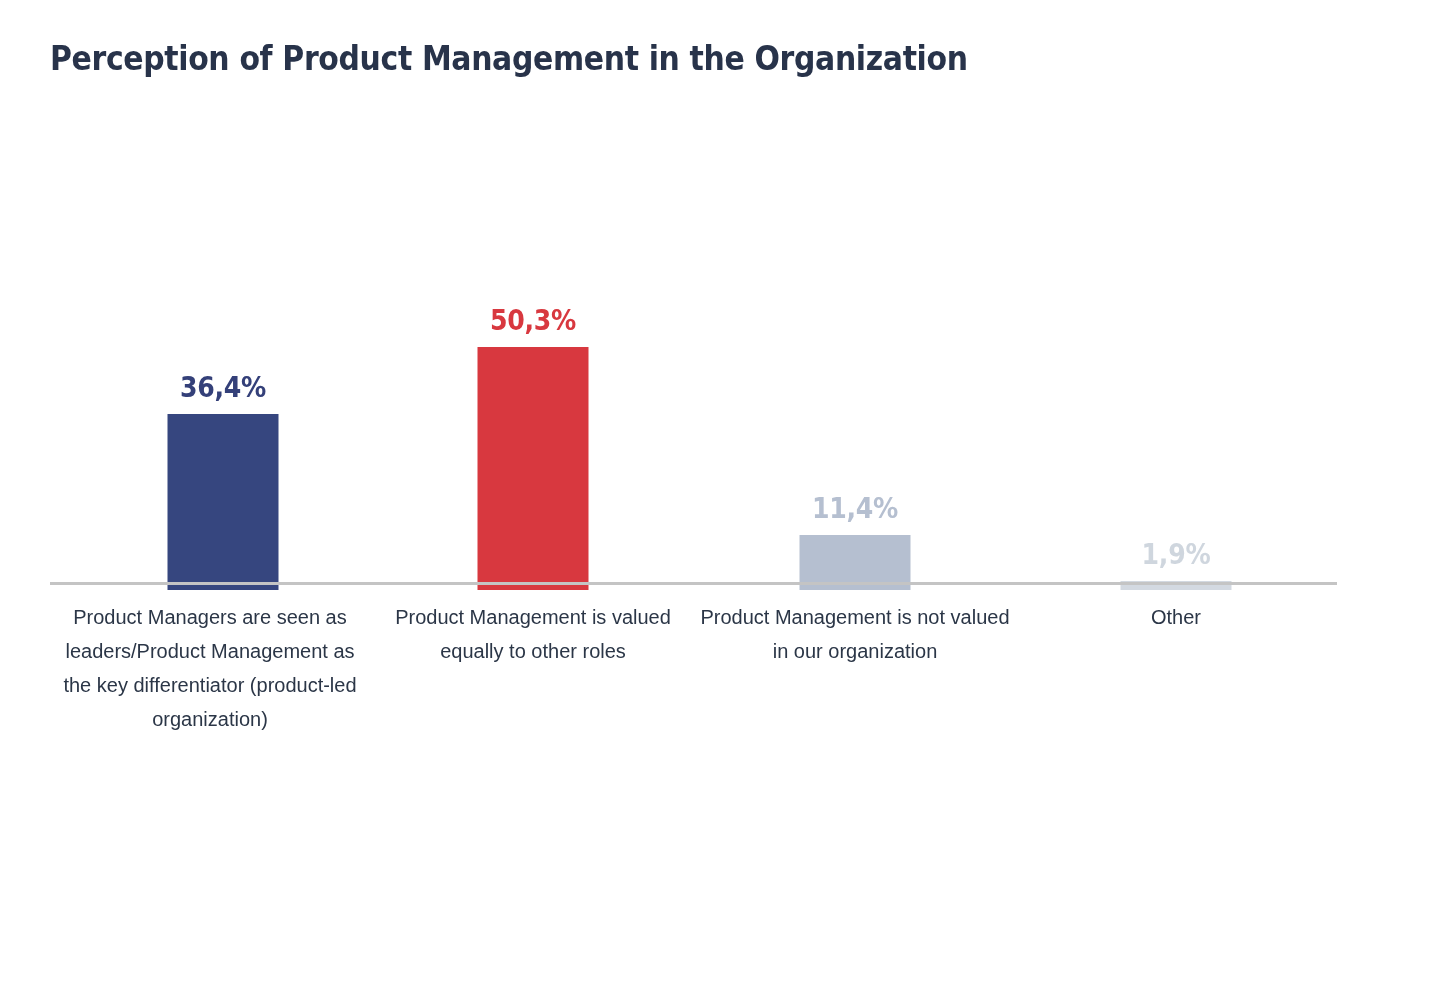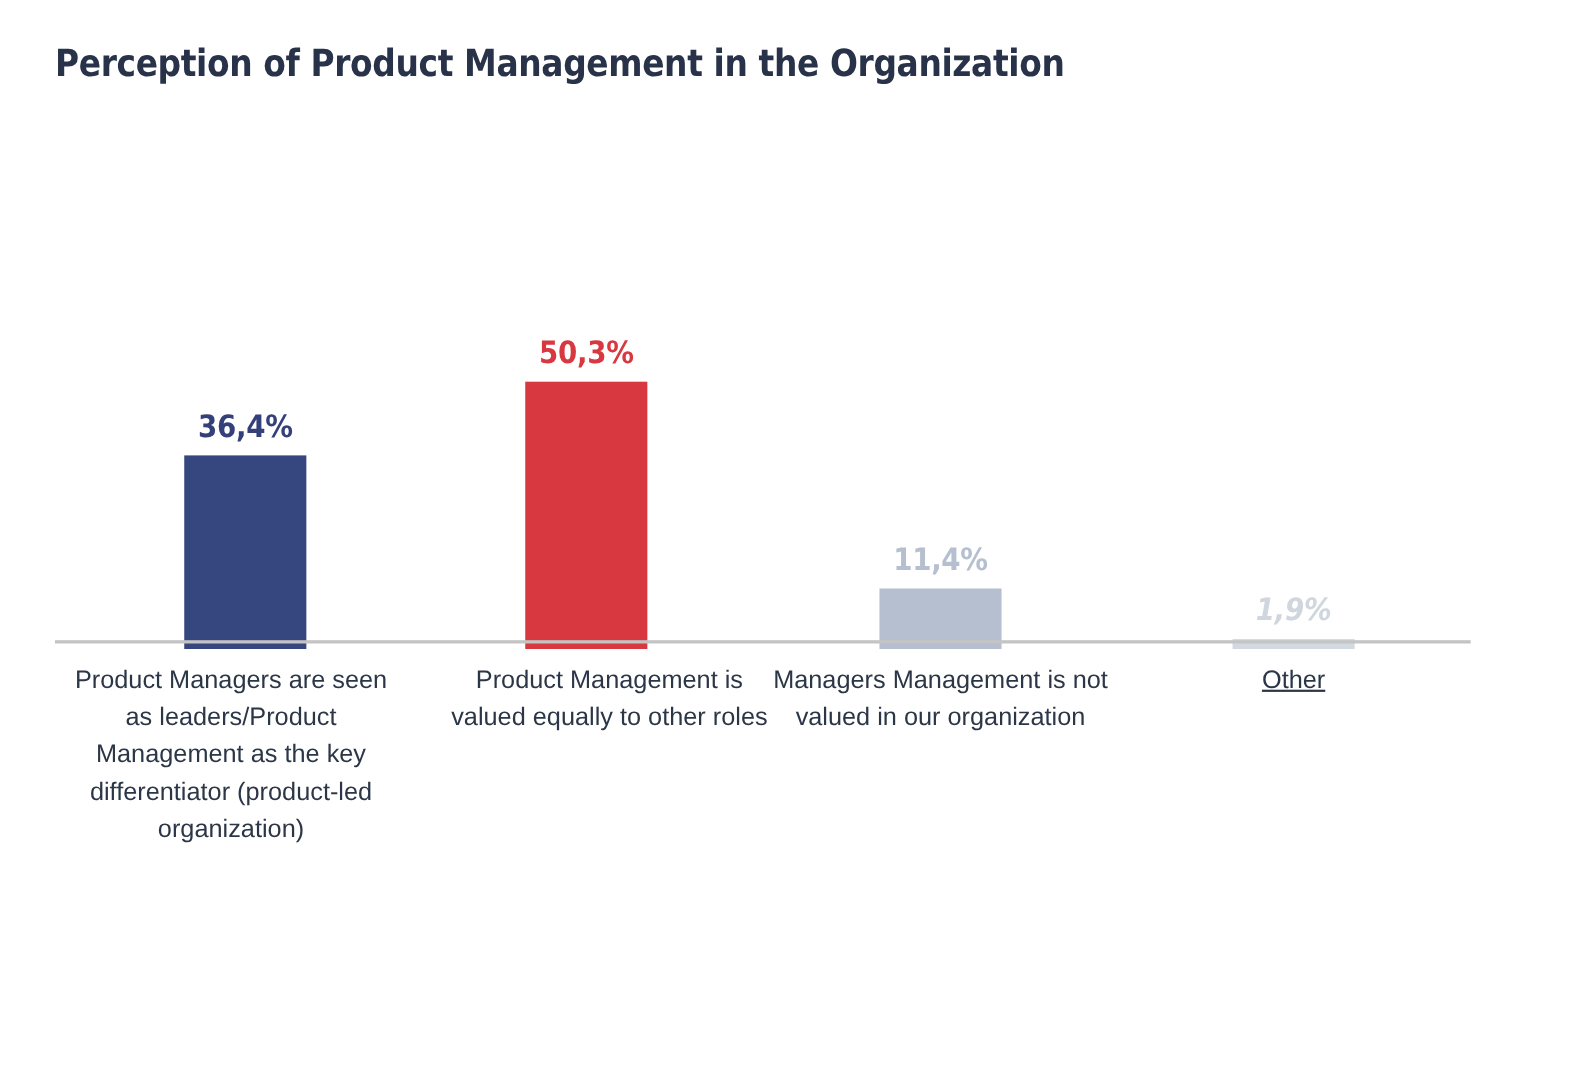--- a/index.html
+++ b/index.html
@@ -76,21 +76,21 @@
     font-size: 28px;
     font-weight: bold;
     white-space: nowrap;
     font-family: "DejaVu Sans", "Liberation Sans", sans-serif;
     letter-spacing: -0.3px;
   }
 
   .cat-label {
     position: absolute;
     top: 600px;
-    font-size: 23px;
+    font-size: 20px;
     line-height: 34px;
     color: #2b3647;
     text-align: center;
     font-family: "Liberation Sans", sans-serif;
     font-weight: 400;
   }
 </style>
 </head>
 <body>
 
@@ -108,29 +108,29 @@
     <div class="bar-group" style="left:372px;">
       <div class="value-label" style="color: rgb(216, 56, 63); bottom: 253px;">50,3%</div>
       <div class="bar" style="background: rgb(216, 56, 63); height: 243px;"></div>
     </div>
 
     <div class="bar-group" style="left:694px;text-decoration:underline;">
       <div class="value-label" style="color: rgb(181, 191, 208); bottom: 65px;">11,4%</div>
       <div class="bar" style="background: rgb(181, 191, 208); height: 55px;"></div>
     </div>
 
-    <div class="bar-group" style="left:1015px;font-style:italic;">
+    <div class="bar-group" style="left:1015px;">
       <div class="value-label" style="color: rgb(207, 214, 222); bottom: 19px;">1,9%</div>
       <div class="bar" style="background: rgb(211, 217, 225); height: 9px;"></div>
     </div>
 
     <div id="axis-line" style="background: rgb(196, 196, 196);"></div>
 
     <div class="cat-label" style="left:55px; width:310px;">Product Managers are seen as leaders/Product Management as the key differentiator (product-led organization)</div>
 
-    <div class="cat-label" style="left:399px; width:310px;">Product Management is valued equally to other roles</div>
+    <div class="cat-label" style="left:378px; width:310px;">Product Management is valued equally to other roles</div>
 
-    <div class="cat-label" style="left:700px; width:310px;">Managers Management is not valued in our organization</div>
+    <div class="cat-label" style="left:700px; width:310px;">Product Management is not valued in our organization</div>
 
-    <div class="cat-label" style="left:1021px; width:310px;text-decoration:underline;">Other</div>
+    <div class="cat-label" style="left:1021px; width:310px;">Other</div>
 
   </div>
 </div>
 
 </body></html>

